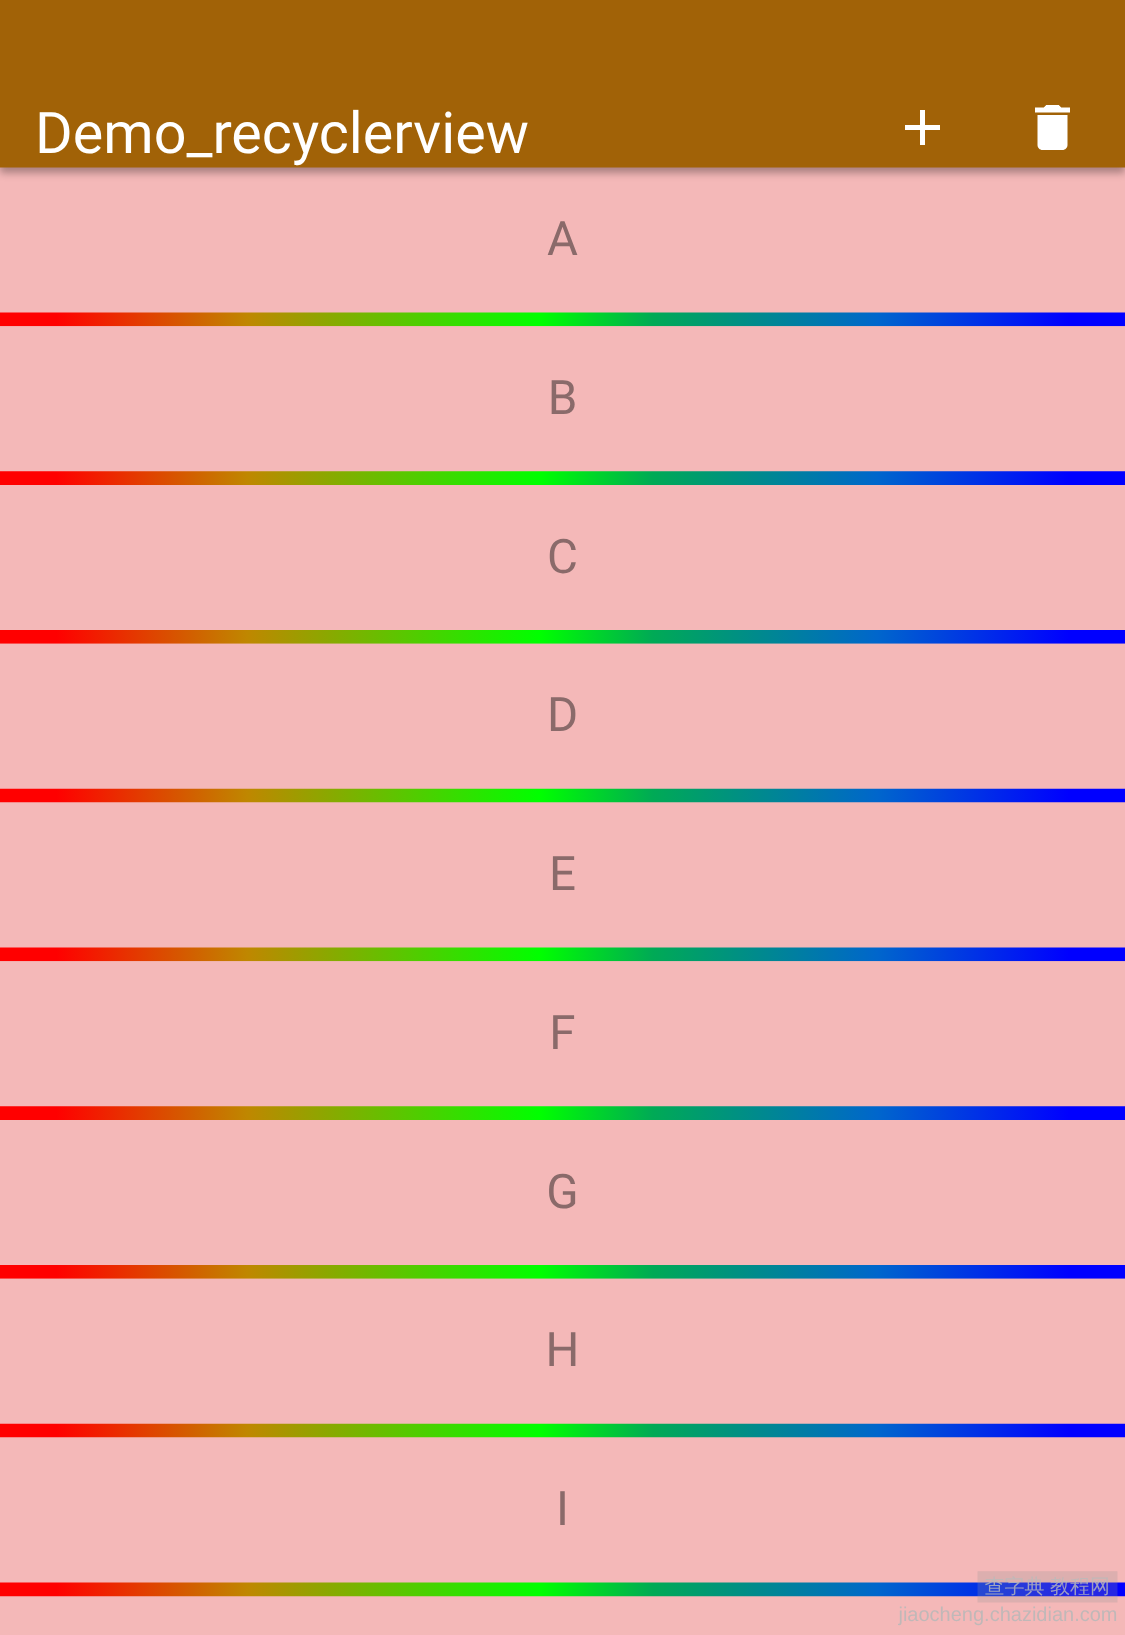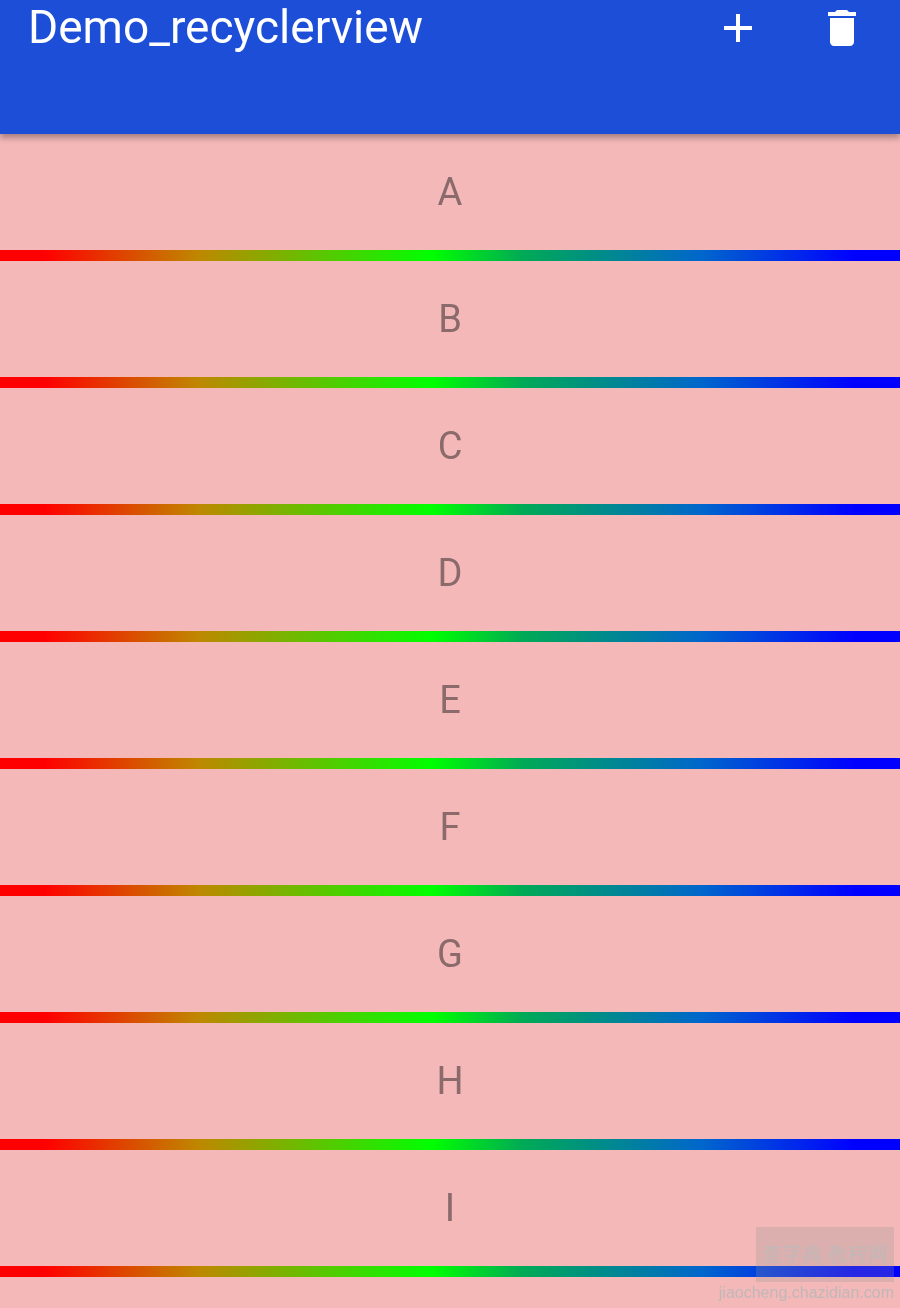--- a/index.html
+++ b/index.html
@@ -10,23 +10,23 @@
     body {
       width: 900px;
       height: 1308px;
       font-family: Roboto, 'Helvetica Neue', Arial, sans-serif;
       background: #f4b8b8;
       overflow: hidden;
       position: relative;
     }
     .toolbar {
       height: 134px;
-      background: #1d4ed8;
+      background: #a16207;
       display: flex;
-      align-items: flex-start;
+      align-items: flex-end;
       padding: 0 28px;
       box-shadow: 0 4px 6px rgba(0,0,0,0.3);
       position: relative;
       z-index: 10;
     }
     .toolbar-title {
       color: #ffffff;
       font-size: 46px;
       font-weight: 400;
       flex: 1;
@@ -79,22 +79,22 @@
       display: flex;
       flex-direction: column;
       align-items: flex-end;
       font-size: 14px;
       color: #b8b8b8;
       opacity: 0.85;
       font-family: Arial, sans-serif;
     }
     .watermark .wm-top {
       background: rgba(150,150,150,0.3);
-      padding: 14px 6px;
-      font-size: 20px;
+      padding: 2px 6px;
+      font-size: 16px;
     }
     .watermark .wm-bottom {
       font-size: 16px;
       margin-top: 2px;
     }
   </style>
 </head>
 <body>
 
 <div class="toolbar">

